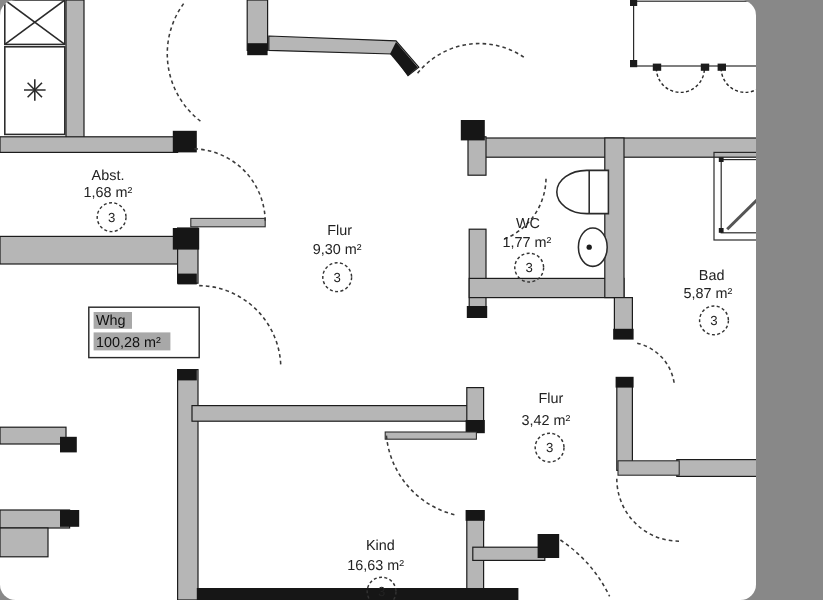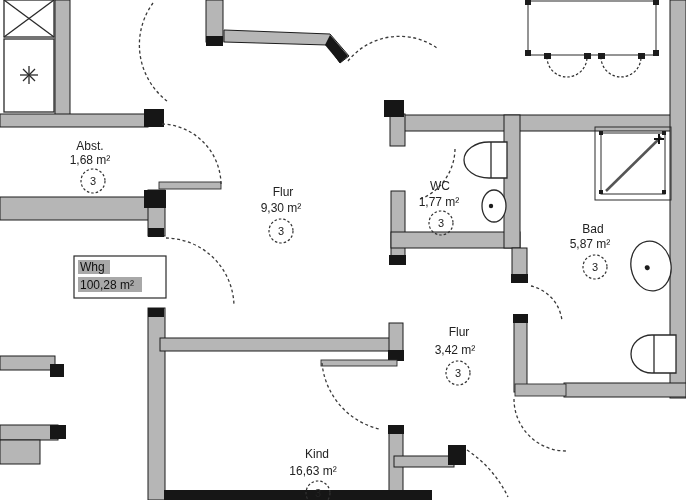--- a/index.html
+++ b/index.html
@@ -1,18 +1,19 @@
 <!DOCTYPE html>
 <html><head>
 <meta charset="utf-8">
 <style>
   html,body{margin:0;padding:0;background:#888;}
   .plan{
-    position:relative;width:686px;height:500px;background:#fff;overflow:hidden;
+    position:relative;width:630px;height:500px;background:#fff;overflow:hidden;
     font-family:"Liberation Sans",sans-serif;
+    border-radius:13px;
   }
   svg{position:absolute;left:0;top:0;}
   .wall{fill:#b6b6b6;stroke:#1c1c1c;stroke-width:1;}
   .cap{fill:#161616;stroke:none;}
   .door{fill:none;stroke:#3a3a3a;stroke-width:1.3;stroke-dasharray:3,2.6;}
   .panel{fill:#b6b6b6;stroke:#2a2a2a;stroke-width:0.9;}
   .fix{fill:#ffffff;stroke:#2a2a2a;stroke-width:1.3;}
   .fixthin{fill:none;stroke:#2a2a2a;stroke-width:1;}
   .fixline{stroke:#2a2a2a;stroke-width:1.3;fill:none;}
   .fixdash{fill:none;stroke:#2a2a2a;stroke-width:1.2;stroke-dasharray:2.5,2;}

